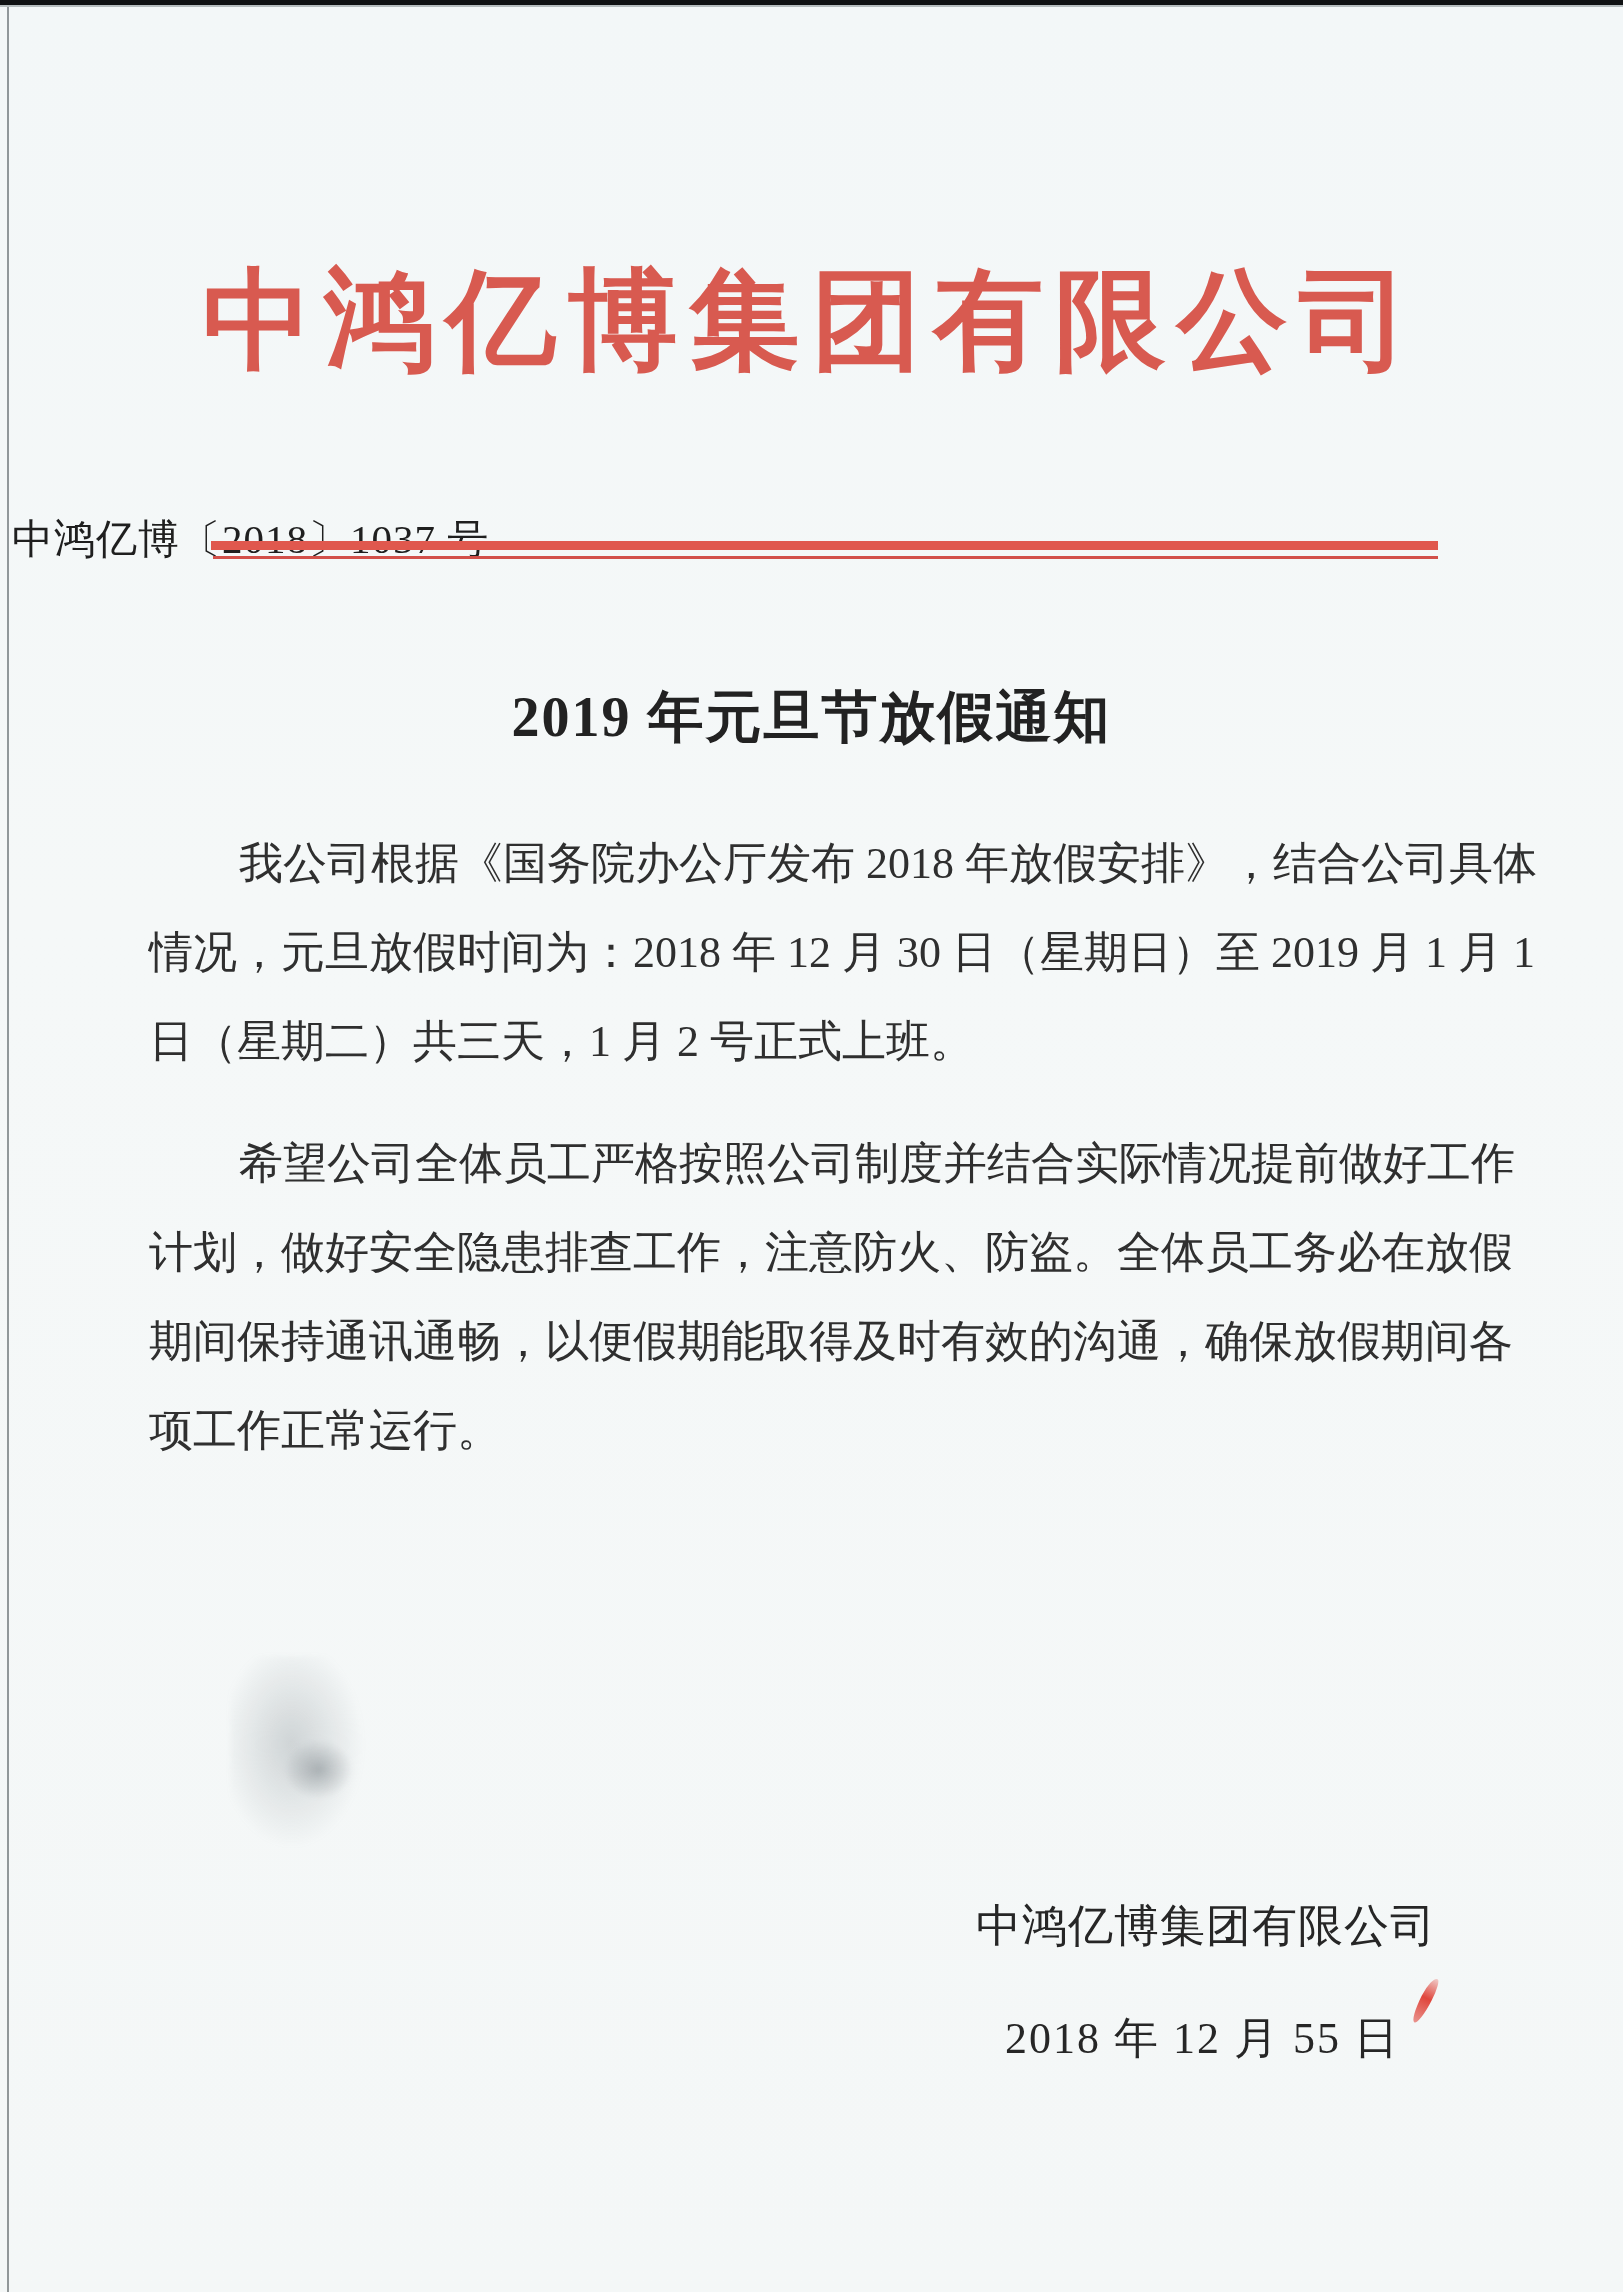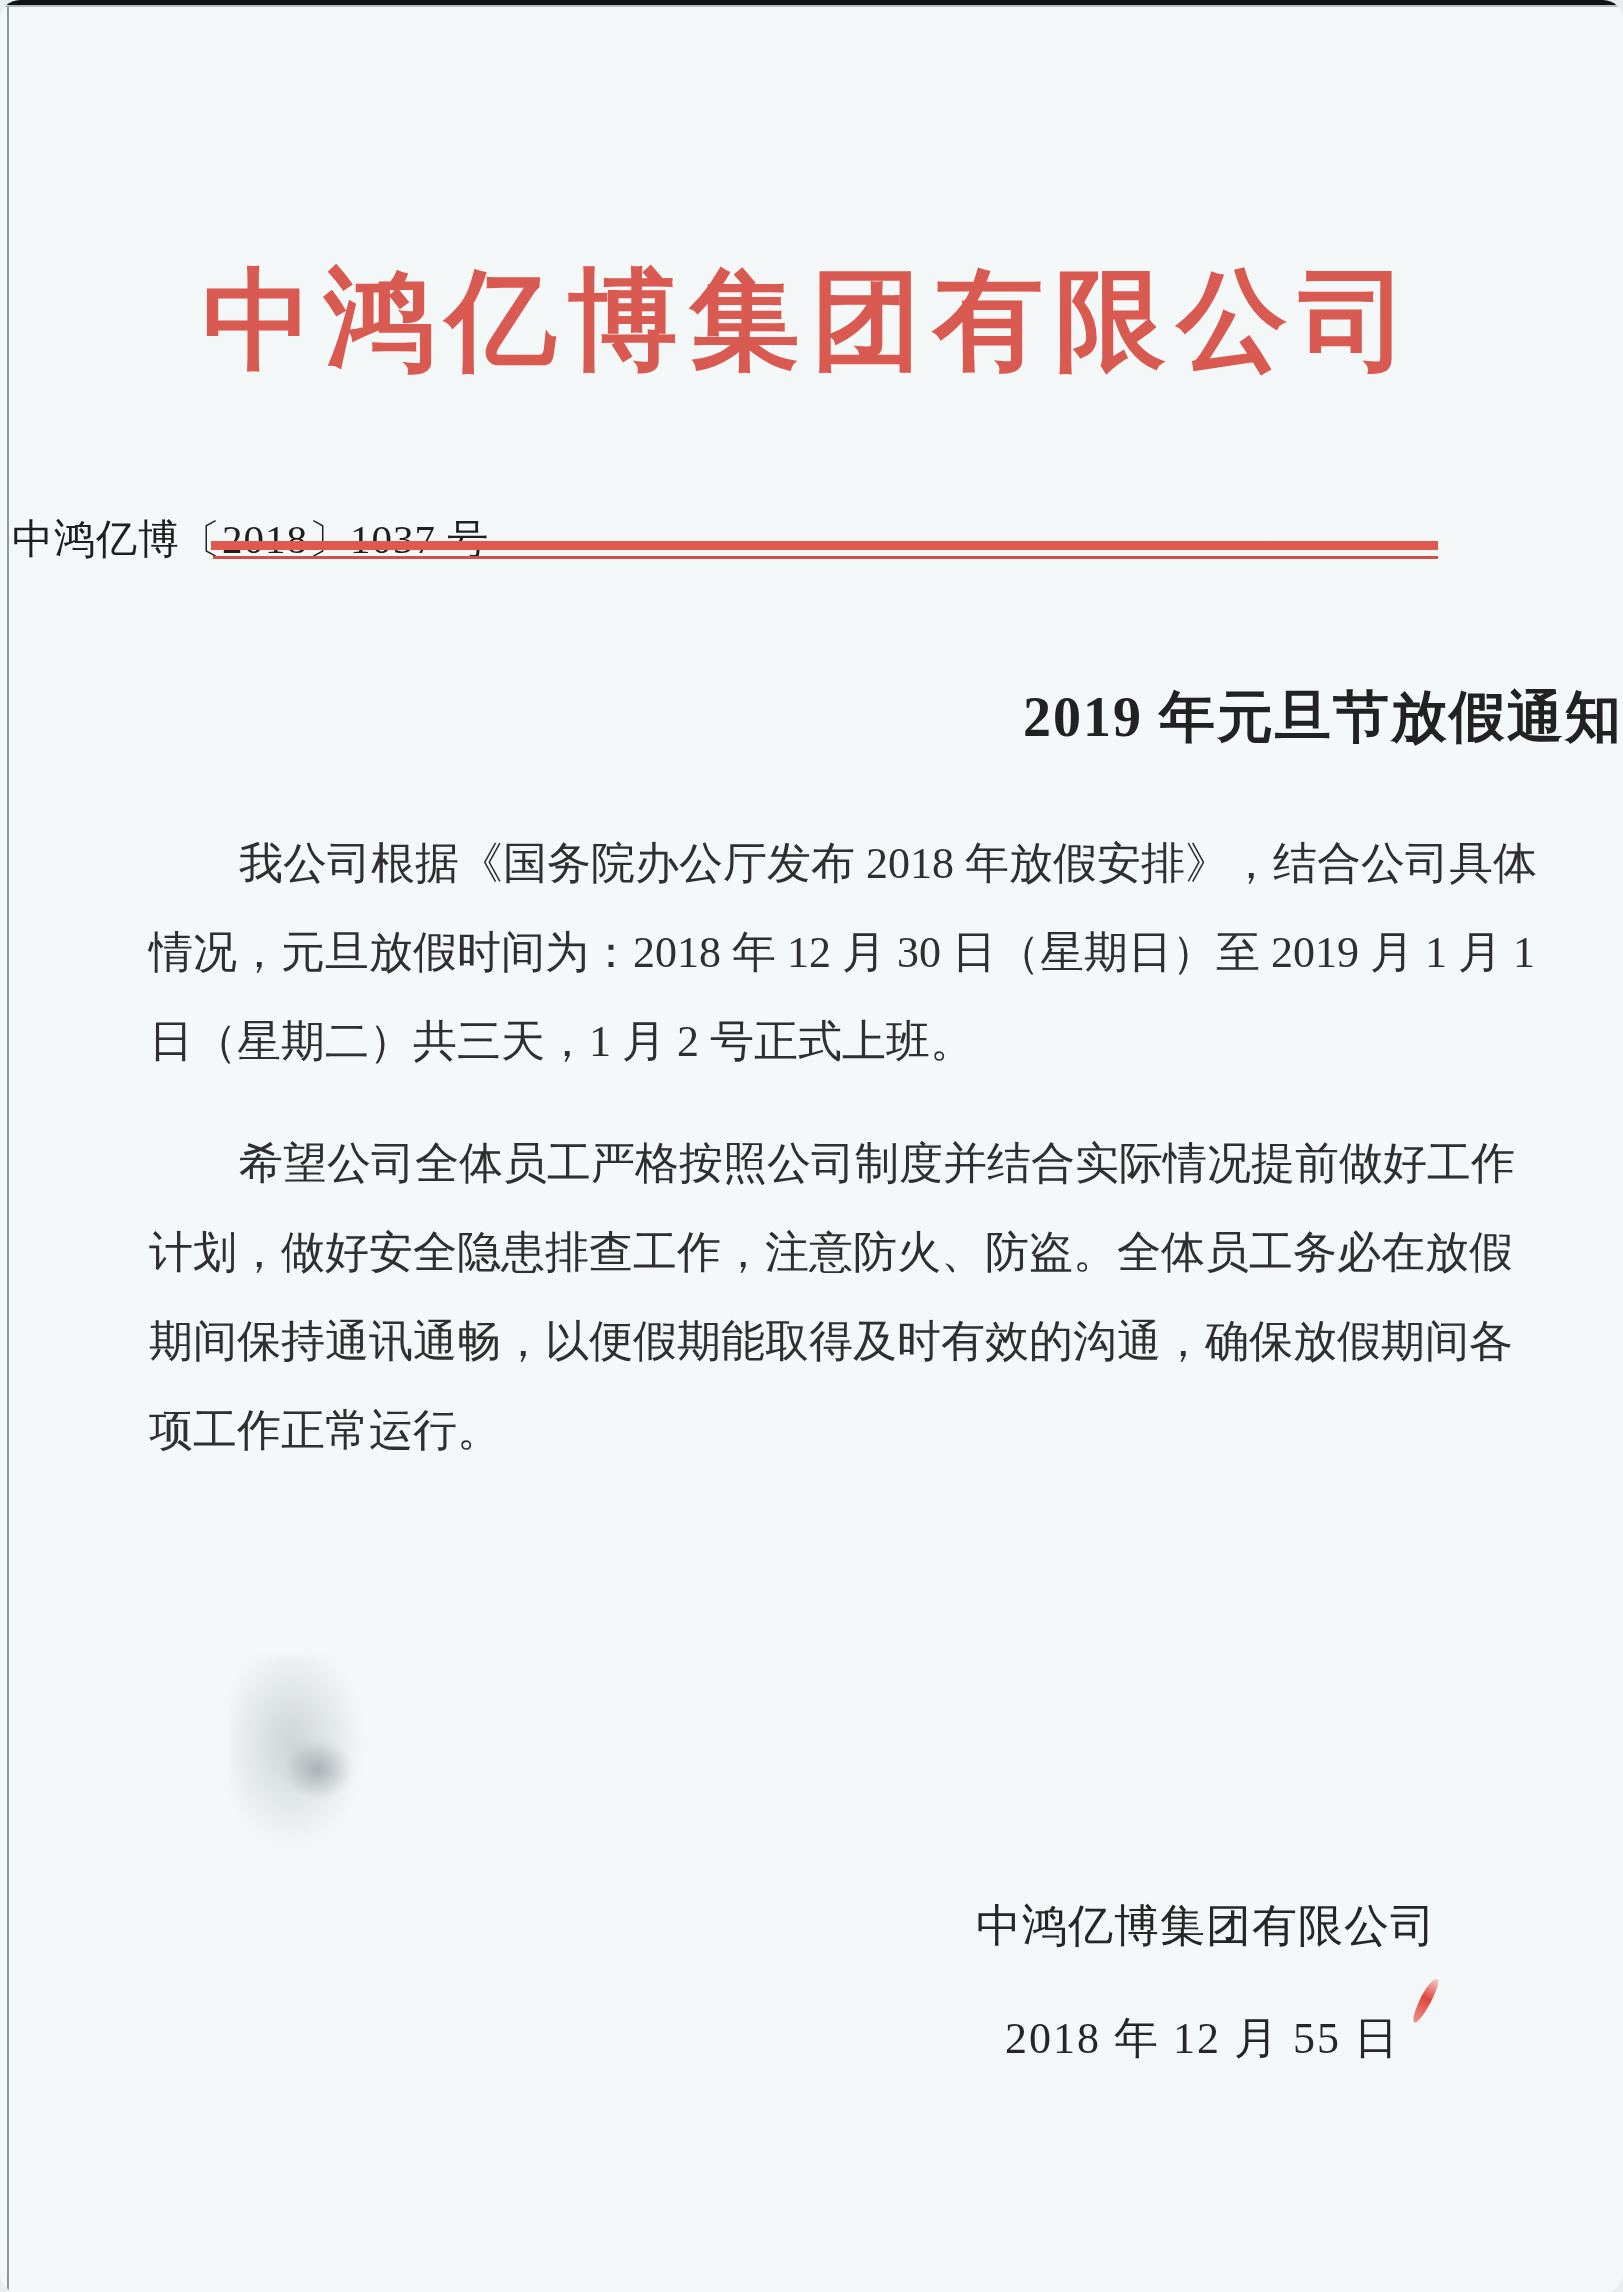--- a/index.html
+++ b/index.html
@@ -4,21 +4,20 @@
 <style>
   html,body{margin:0;padding:0;background:#e9edee;}
   .page{
     position:relative;
     width:1623px;height:2293px;
     margin:0 auto;
     background:linear-gradient(180deg,#f3f7f8 0%,#f5f8f8 40%,#f4f7f7 100%);
     overflow:hidden;
     font-family:"Liberation Serif","DejaVu Serif",serif;
     color:#2e2e2e;
-    border-radius:20px;
   }
   
   .scan-top-edge{position:absolute;left:0;top:0;width:100%;height:4.9px;background:#101214;}
   .scan-top-edge2{position:absolute;left:0;top:4.9px;width:100%;height:2px;background:rgba(70,80,86,.35);}
   .scan-left-edge{position:absolute;left:6.9px;top:6.9px;bottom:0;width:2px;background:rgba(45,55,60,.5);}
   .smudge-a{position:absolute;left:230px;top:1656px;width:137px;height:196px;
     background:radial-gradient(ellipse at 45% 45%,rgba(120,130,136,.30),rgba(120,130,136,0) 68%);
     filter:blur(2.9px);}
   .smudge-b{position:absolute;left:284px;top:1740px;width:69px;height:59px;
     background:radial-gradient(ellipse at 50% 50%,rgba(85,95,102,.38),rgba(85,95,102,0) 70%);
@@ -36,21 +35,21 @@
   .doc-number{
     position:absolute;left:12px;top:484px;width:100%;
     text-align:left;font-size:41px;letter-spacing:1px;color:#1f1f1f;
     white-space:nowrap;
     margin-top:28px;
   }
   .rule-thick{position:absolute;left:211px;top:541px;width:1227px;height:8.8px;background:#e0584e;}
   .rule-thin{position:absolute;left:213px;top:556px;width:1225px;height:2.9px;background:#d2504a;}
   .notice-title{
     position:absolute;left:0;top:680px;width:100%;
-    text-align:right;font-size:56px;font-weight:700;letter-spacing:2px;color:#222;
+    text-align:center;font-size:56px;font-weight:700;letter-spacing:2px;color:#222;
     white-space:nowrap;
   }
   .content{
     position:absolute;left:149px;top:802px;width:1338px;
     font-size:44px;line-height:89px;color:#2f2f2f;
   }
   .salutation{font-weight:600;color:#262626;white-space:nowrap;}
   .para{margin:0;padding:0;}
   .para-1{margin-top:16.7px;}
   .para-2{margin-top:33px;}

